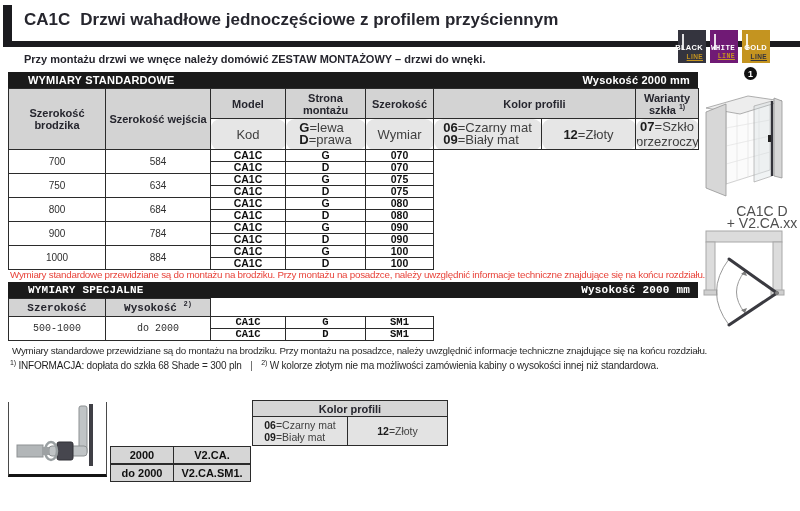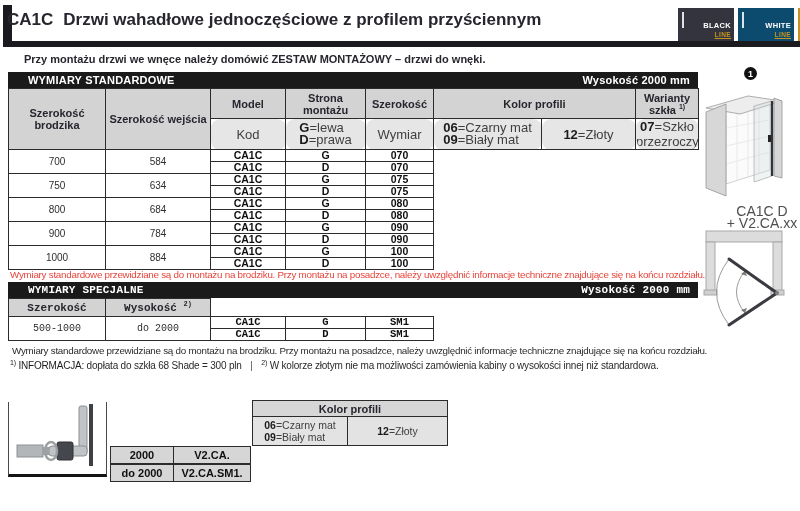--- a/index.html
+++ b/index.html
@@ -2,30 +2,30 @@
 <html lang="pl"><head>
 <meta charset="utf-8">
 <style>
   html,body{margin:0;padding:0;background:#fff;}
   .page{position:relative;width:800px;height:511px;background:#fff;overflow:hidden;
         font-family:"Liberation Sans",sans-serif;color:#222;}
 
   
   .title-accent{position:absolute;left:3px;top:5px;width:9px;height:42px;background:#1b1b1f;}
   .title-rule{position:absolute;left:3px;top:41px;width:797px;height:6px;background:#1b1b1f;}
-  .page-title{position:absolute;left:7px;top:10px;margin:0;font-size:17px;font-weight:bold;color:#26262e;white-space:nowrap;}
+  .page-title{position:absolute;left:24px;top:10px;margin:0;font-size:17px;font-weight:bold;color:#26262e;white-space:nowrap;}
   .page-title .t-code{margin-right:10px;}
 
   .badges{position:absolute;left:678px;top:8px;display:flex;gap:4px;}
-  .badge{position:relative;width:56px;height:33px;}
+  .badge{position:relative;width:28px;height:33px;margin-top:22px;}
   .badge .tick{position:absolute;left:4px;top:4px;width:2px;height:16px;background:rgba(255,255,255,.85);}
   .badge .l1{position:absolute;right:3px;bottom:11px;font-size:7.5px;font-weight:bold;letter-spacing:.3px;color:#fff;}
   .badge .l2{position:absolute;right:3px;bottom:3px;font-size:6.5px;font-weight:bold;letter-spacing:.4px;text-decoration:underline;}
   .b-black{background:#34343e;}
-  .b-white{background:#0c4a6e;}
+  .b-white{background:#701a75;font-family:Liberation Mono, monospace;}
   .b-gold{background:#c49420;}
   .b-black .l2,.b-white .l2{color:#c49420;}
   .b-gold .l2{color:#34343e;}
 
   .note-top{position:absolute;left:24px;top:53px;margin:0;font-size:11px;font-weight:bold;color:#26262e;white-space:nowrap;}
 
   
   .sec{position:absolute;left:8px;width:690px;}
   .sec-bar{height:16px;background:#1a1a1a;color:#fff;display:flex;justify-content:space-between;align-items:center;
            font-size:11px;font-weight:bold;padding:0 8px 0 20px;letter-spacing:.2px;}

